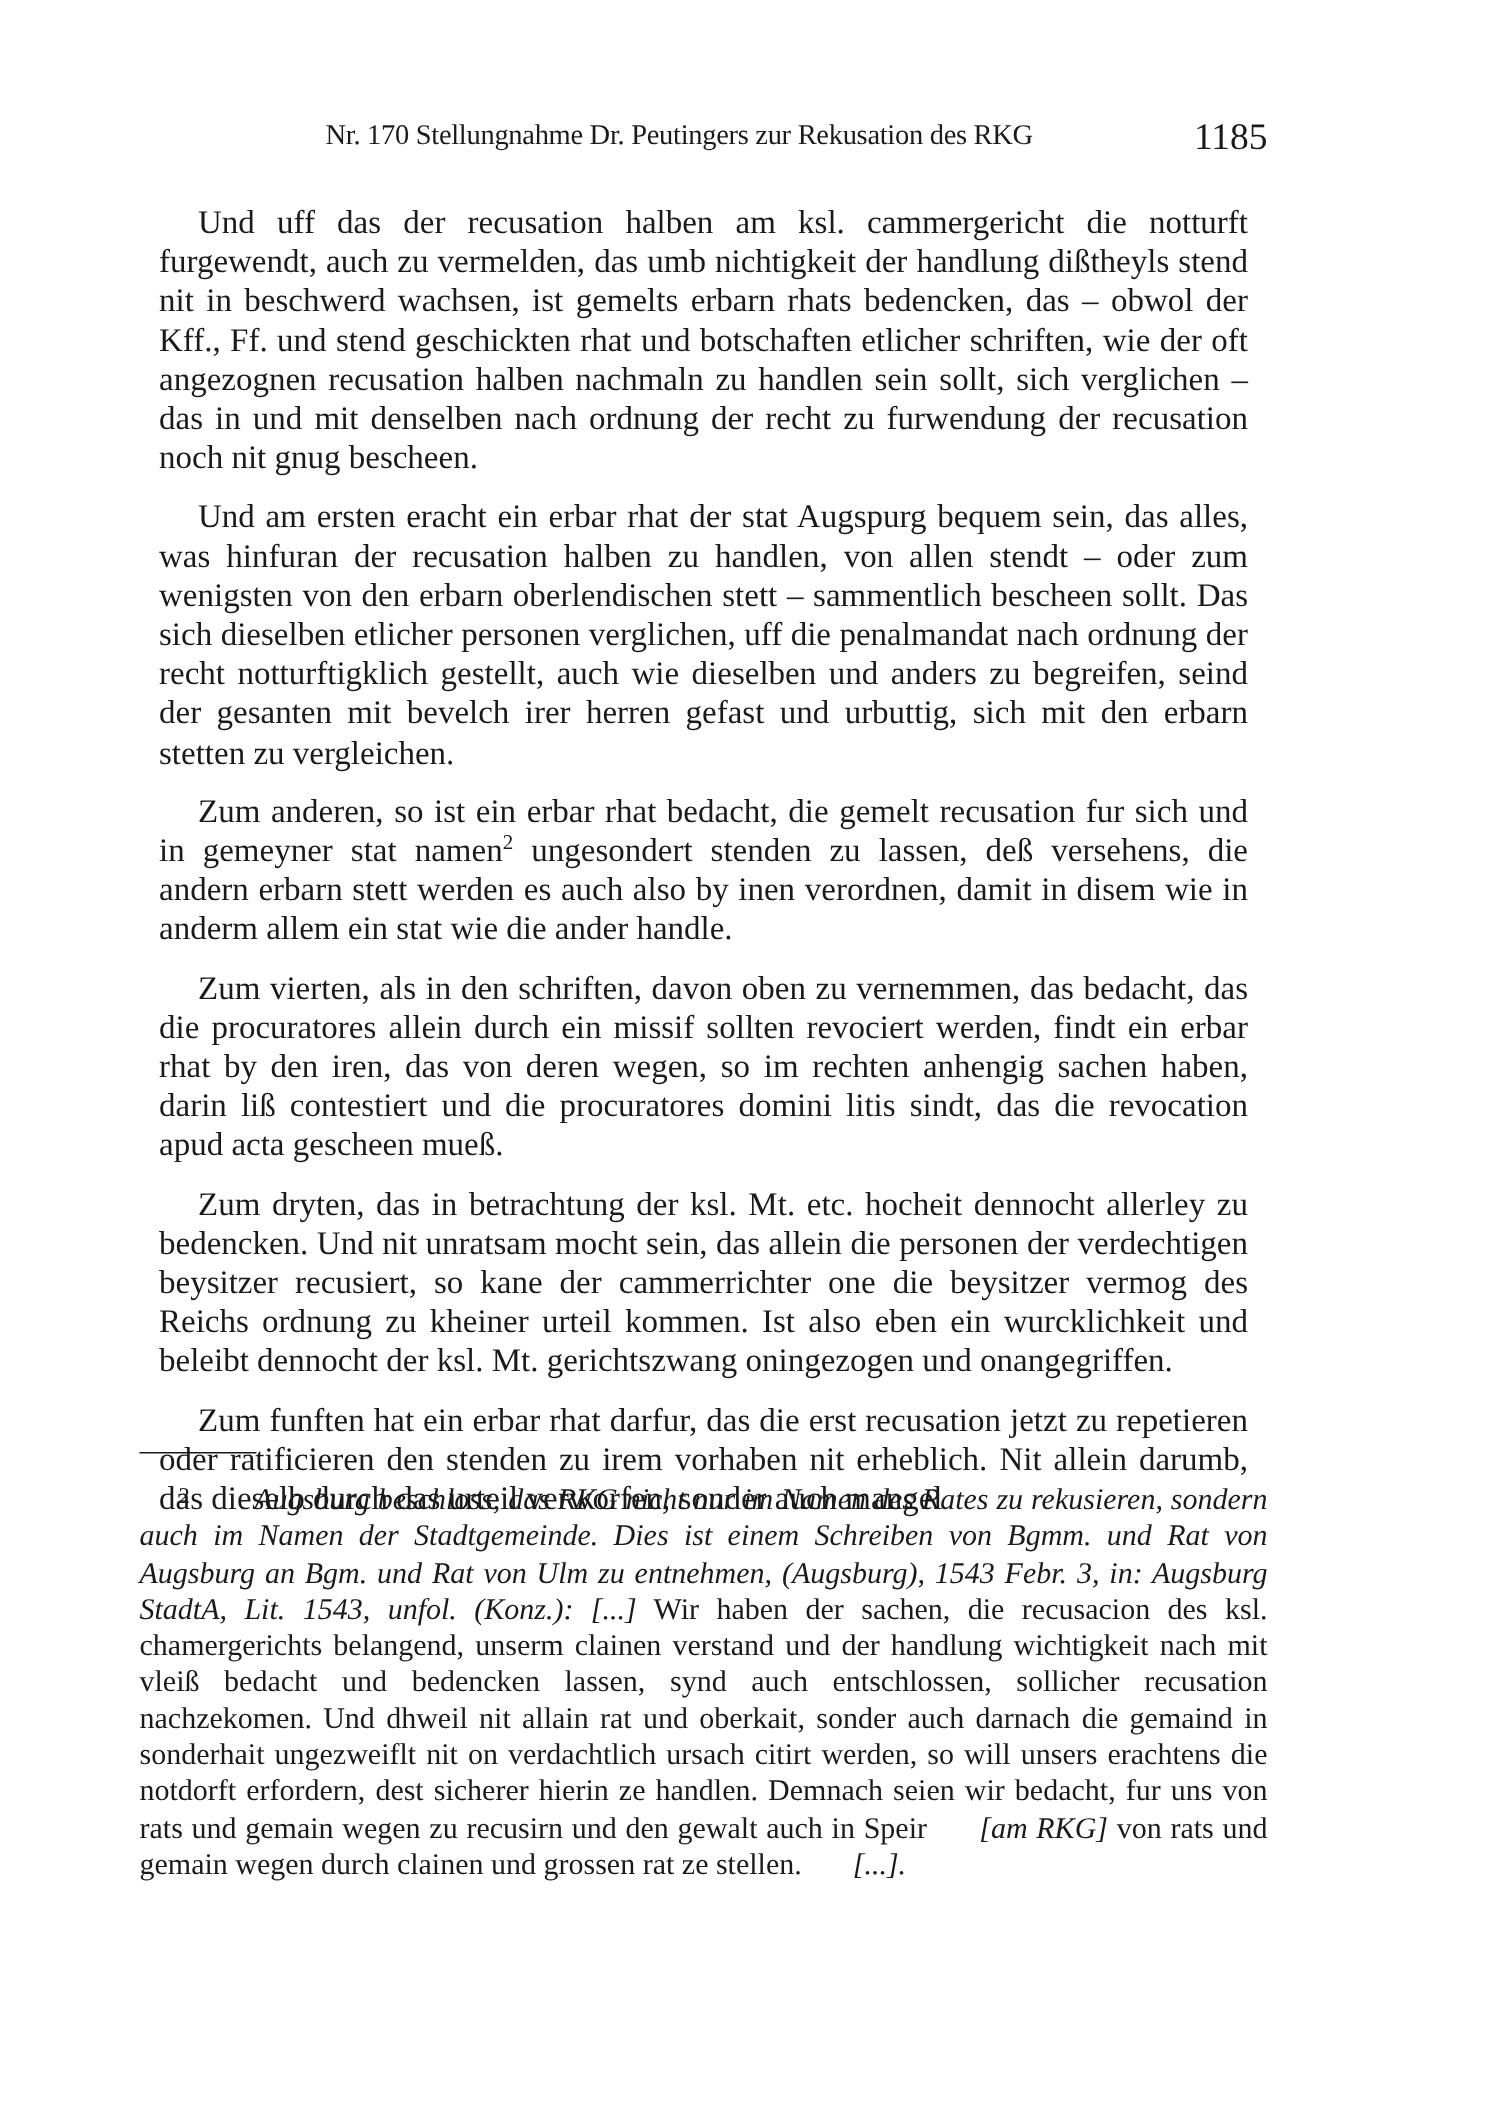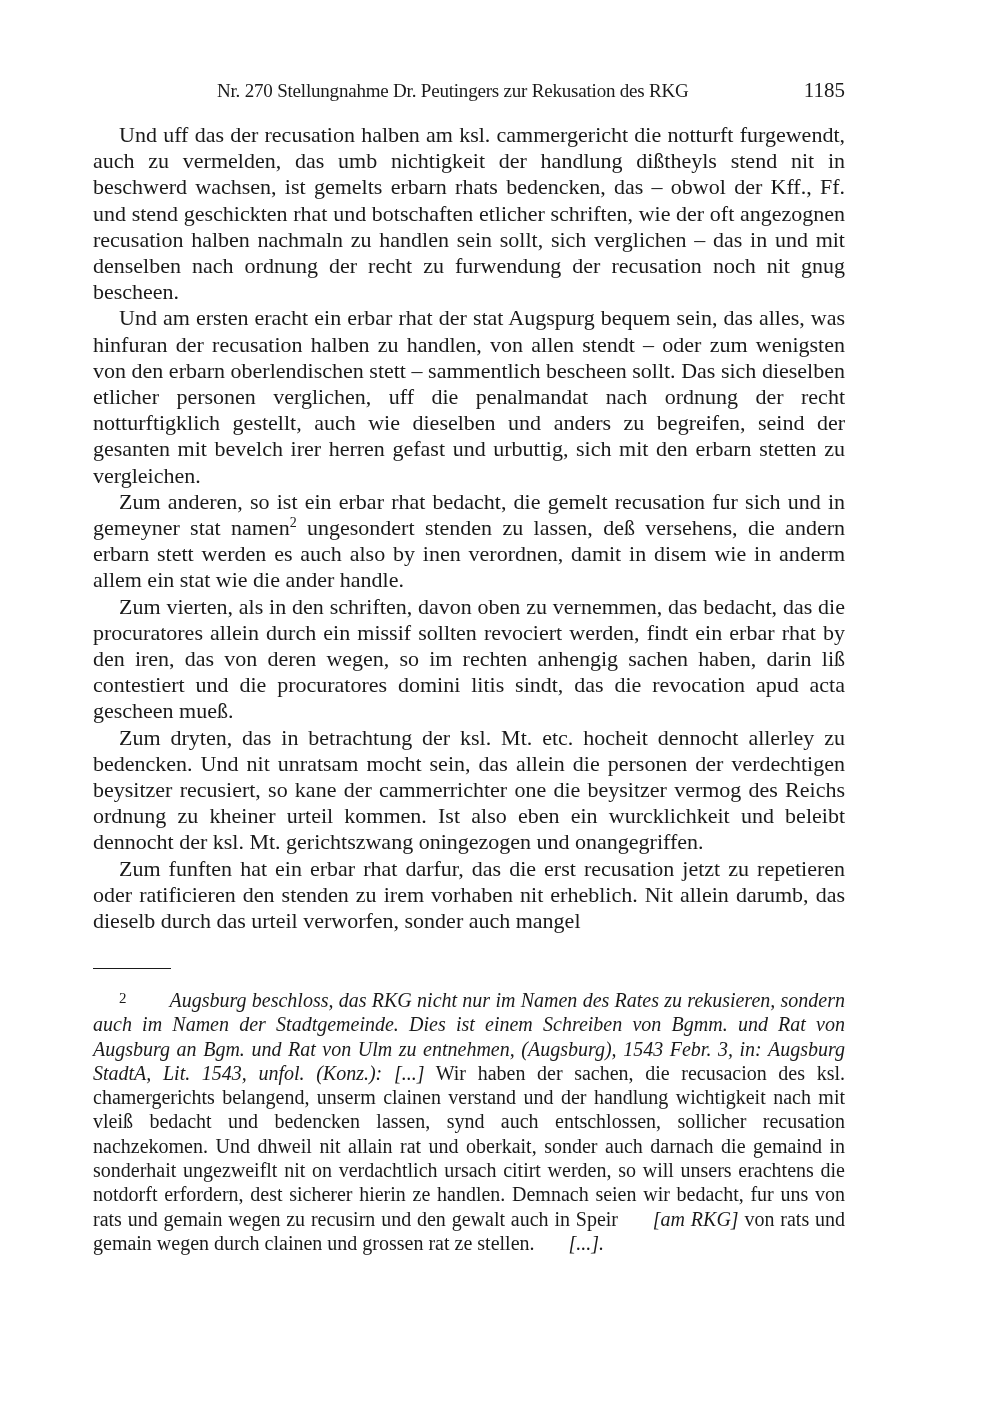--- a/index.html
+++ b/index.html
@@ -1,36 +1,36 @@
 <!DOCTYPE html>
 <html><head>
 <meta charset="utf-8">
 <style>
   html, body { margin: 0; padding: 0; background: #ffffff; }
   body { width: 1004px; height: 1418px; position: relative; overflow: hidden; color: #1a1a1a; }
   .page { position: absolute; left: 93px; top: 0; width: 752px; font-family: "Liberation Serif", "DejaVu Serif", serif; }
   .running-head { position: absolute; top: 80px; left: 0; width: 752px; height: 26px; font-size: 19px; }
   .running-title { position: absolute; left: 124px; top: 0; letter-spacing: -0.2px; }
-  .page-number { position: absolute; right: 0; top: -2px; font-size: 21px; }
+  .page-number { position: absolute; right: 0; top: -2px; font-size: 25px; }
   .body-text { position: absolute; top: 122px; left: 0; width: 752px; font-size: 22px; line-height: 26.2px; text-align: justify; }
-  .body-text p { margin: 0; text-indent: 26px; }
+  .body-text p { margin: 13px; text-indent: 26px; }
   sup { font-size: 14px; line-height: 0; vertical-align: super; }
   .fn-rule { position: absolute; top: 968px; left: 0; width: 78px; border-top: 1px solid #1a1a1a; }
   .footnote { position: absolute; top: 986px; left: 0; width: 752px; font-size: 20px; line-height: 24.3px; text-align: justify; }
   .footnote p { margin: 0; text-indent: 26px; }
   .fn-mark { font-size: 15px; vertical-align: 4px; margin-right: 14px; font-style: normal; }
   .it { font-style: italic; margin-left: 29px; }
 </style>
 </head>
 <body>
 
 <div class="page">
 
   <div class="running-head">
-    <span class="running-title">Nr. 270 Stellungnahme Dr. Peutingers zur Rekusation des RKG</span>
+    <span class="running-title">Nr. 170 Stellungnahme Dr. Peutingers zur Rekusation des RKG</span>
     <span class="page-number">1185</span>
   </div>
 
   <div class="body-text">
     <p>Und uff das der recusation halben am ksl. cammergericht die notturft furgewendt, auch zu vermelden, das umb nichtigkeit der handlung dißtheyls stend nit in beschwerd wachsen, ist gemelts erbarn rhats bedencken, das – obwol der Kff., Ff. und stend geschickten rhat und botschaften etlicher schriften, wie der oft angezognen recusation halben nachmaln zu handlen sein sollt, sich verglichen – das in und mit denselben nach ordnung der recht zu furwendung der recusation noch nit gnug bescheen.</p>
     <p>Und am ersten eracht ein erbar rhat der stat Augspurg bequem sein, das alles, was hinfuran der recusation halben zu handlen, von allen stendt – oder zum wenigsten von den erbarn oberlendischen stett – sammentlich bescheen sollt. Das sich dieselben etlicher personen verglichen, uff die penalmandat nach ordnung der recht notturftigklich gestellt, auch wie dieselben und anders zu begreifen, seind der gesanten mit bevelch irer herren gefast und urbuttig, sich mit den erbarn stetten zu vergleichen.</p>
     <p><span>Zum anderen, so ist ein erbar rhat bedacht, die gemelt recusation fur sich und in gemeyner stat namen</span><sup>2</sup><span> ungesondert stenden zu lassen, deß versehens, die andern erbarn stett werden es auch also by inen verordnen, damit in disem wie in anderm allem ein stat wie die ander handle.</span></p>
     <p>Zum vierten, als in den schriften, davon oben zu vernemmen, das bedacht, das die procuratores allein durch ein missif sollten revociert werden, findt ein erbar rhat by den iren, das von deren wegen, so im rechten anhengig sachen haben, darin liß contestiert und die procuratores domini litis sindt, das die revocation apud acta gescheen mueß.</p>
     <p>Zum dryten, das in betrachtung der ksl. Mt. etc. hocheit dennocht allerley zu bedencken. Und nit unratsam mocht sein, das allein die personen der verdechtigen beysitzer recusiert, so kane der cammerrichter one die beysitzer vermog des Reichs ordnung zu kheiner urteil kommen. Ist also eben ein wurcklichkeit und beleibt dennocht der ksl. Mt. gerichtszwang oningezogen und onangegriffen.</p>
     <p>Zum funften hat ein erbar rhat darfur, das die erst recusation jetzt zu repetieren oder ratificieren den stenden zu irem vorhaben nit erheblich. Nit allein darumb, das dieselb durch das urteil verworfen, sonder auch mangel</p>

